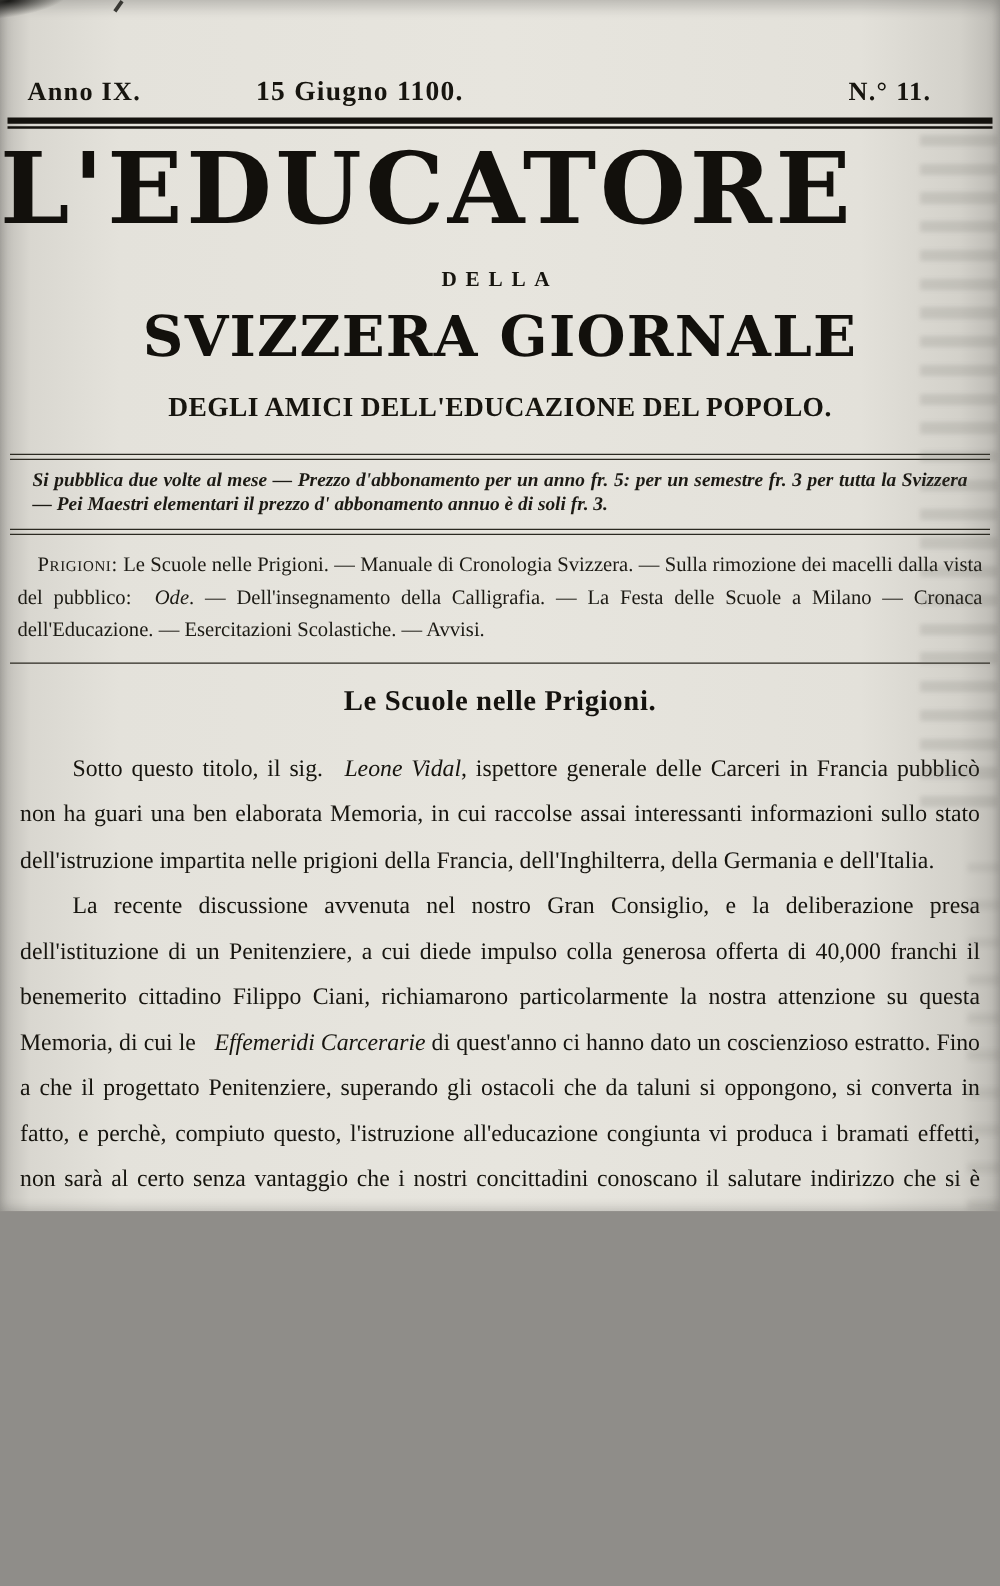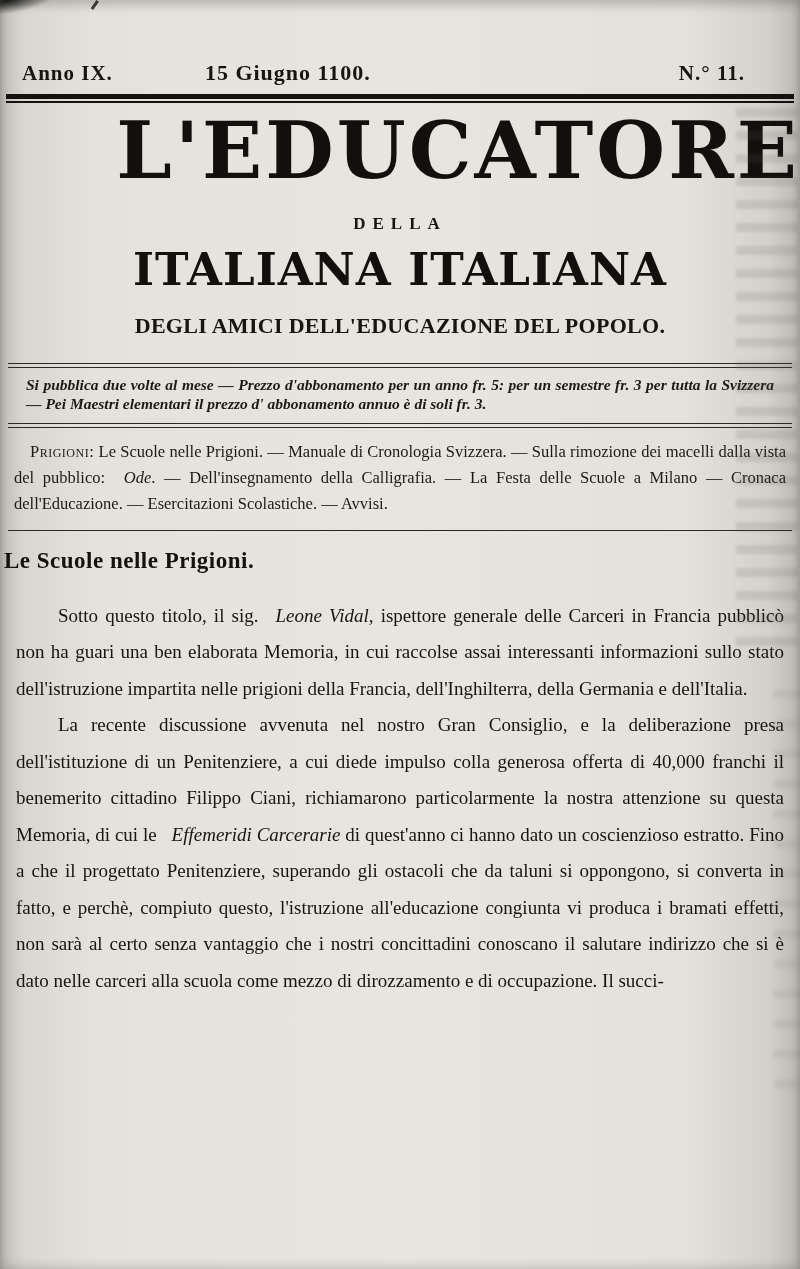--- a/index.html
+++ b/index.html
@@ -1,17 +1,17 @@
 <!DOCTYPE html>
 <html><head>
 <meta charset="utf-8">
 <style>
   html,body{margin:0;padding:0;background:#8f8d89;}
   .page{
-    position:relative;width:800px;height:1269px;overflow:hidden;margin:0 auto;
+    position:relative;width:800px;height:969px;overflow:hidden;margin:0 auto;
     background:linear-gradient(90deg,#bdbbb5 0%,#d9d7d0 3%,#e4e2db 12%,#e7e5de 50%,#e3e1da 86%,#d3d1ca 96%,#bab8b2 100%);
     color:#17150f;font-family:"Liberation Serif",serif;
     box-shadow:inset 0 6px 10px rgba(0,0,0,.18), inset 0 -4px 8px rgba(0,0,0,.12);
   }
   
   .smudge-topleft{position:absolute;left:-14px;top:-10px;width:70px;height:22px;
     background:radial-gradient(ellipse at 30% 40%,rgba(10,10,8,.9),rgba(10,10,8,0) 70%);transform:rotate(-8deg);}
   .tick-mark{position:absolute;left:92px;top:4px;width:14px;height:10px;
     border-left:3px solid rgba(20,20,16,.8);transform:rotate(35deg);}
   .bleed-right{position:absolute;right:2px;top:108px;width:62px;height:540px;opacity:.55;filter:blur(1.5px);
@@ -23,36 +23,36 @@
   .issue-header{display:flex;align-items:baseline;padding-top:60px;font-weight:bold;font-size:21px;letter-spacing:1px;}
   .issue-volume{margin-left:22px;}
   .issue-date{margin-left:92px;font-size:22px;}
   .issue-number{margin-left:auto;margin-right:55px;}
 
   .rule-heavy{margin:8px 6px 0;border-top:5px solid #14120e;border-bottom:2px solid #14120e;height:2px;}
   .rule-double{margin:0 8px;border-top:1.5px solid #2b2921;border-bottom:1px solid #2b2921;height:3px;}
   .rule-single{margin:0 8px;border-top:1.5px solid #2b2921;height:0;}
 
   .masthead-title{
-    margin:8px 0 0;text-align:right;font-family:"DejaVu Serif",serif;font-weight:bold;
+    margin:8px 0 0;text-align:left;font-family:"DejaVu Serif",serif;font-weight:bold;
     font-size:79px;line-height:1;letter-spacing:3px;color:#12100c;
   }
   .masthead-della{margin-top:24px;text-align:center;font-weight:bold;font-size:17px;letter-spacing:7px;}
   .masthead-subtitle{margin:12px 0 0;text-align:center;font-family:"DejaVu Serif",serif;font-weight:bold;
     font-size:45px;line-height:1.05;letter-spacing:1px;color:#12100c;}
   .masthead-tagline{margin-top:18px;text-align:center;font-weight:bold;font-size:22px;line-height:1.35;letter-spacing:.3px;}
 
   .subscription-notice{
     margin:0;padding:7px 26px 9px;font-style:italic;font-weight:bold;font-size:15.5px;line-height:19.5px;
     text-align:justify;color:#1c1a14;
   }
   .summary{
     margin:0;padding:11px 14px 13px;font-size:16.5px;line-height:26px;text-align:justify;text-indent:16px;color:#1c1a14;
   }
-  .article-heading{margin:17px 4px 0;font-weight:bold;font-size:23px;letter-spacing:.5px;color:#14120e;}
+  .article-heading{margin:17px 4px 0;text-align:center;font-weight:bold;font-size:23px;letter-spacing:.5px;color:#14120e;}
   .article-body{margin-top:24px;padding:0 16px;font-size:19px;line-height:36.5px;text-align:justify;color:#17150f;}
   .article-body p{margin:0;text-indent:42px;}
   .it{font-style:italic;margin-left:10px;}
   .sc{font-variant:small-caps;letter-spacing:.5px;}
 </style>
 </head>
 <body>
 
 <div class="page">
 
@@ -66,21 +66,21 @@
     <span class="issue-date">15 Giugno 1100.</span>
     <span class="issue-number">N.° 11.</span>
   </div>
 
   <div class="rule-heavy"></div>
 
   <h1 class="masthead-title">L'EDUCATORE</h1>
 
   <div class="masthead-della">DELLA</div>
 
-  <h2 class="masthead-subtitle">ITALIANA ITALIANA</h2>
+  <h2 class="masthead-subtitle">SVIZZERA GIORNALE</h2>
 
   <div class="masthead-tagline">
     <div>DEGLI AMICI DELL'EDUCAZIONE DEL POPOLO.</div>
   </div>
 
   <div style="margin-top:22px;" class="rule-double"></div>
 
   <p class="subscription-notice">Si pubblica due volte al mese — Prezzo d'abbonamento per un anno fr. 5: per un semestre fr. 3 per tutta la Svizzera — Pei Maestri elementari il prezzo d' abbonamento annuo è di soli fr. 3.</p>
 
   <div class="rule-double"></div>

